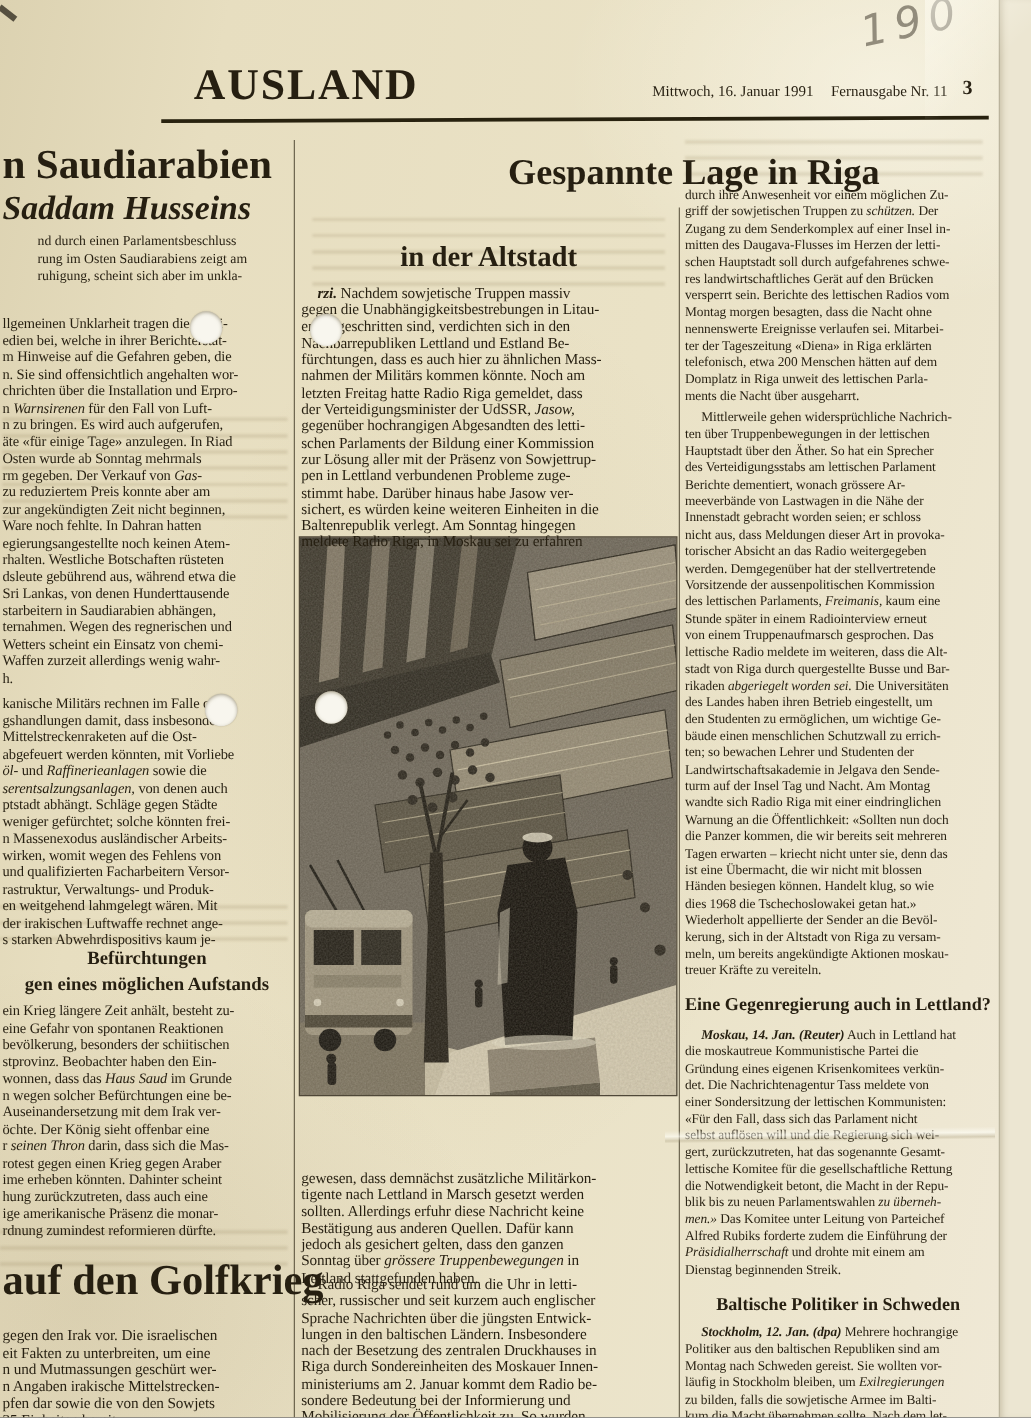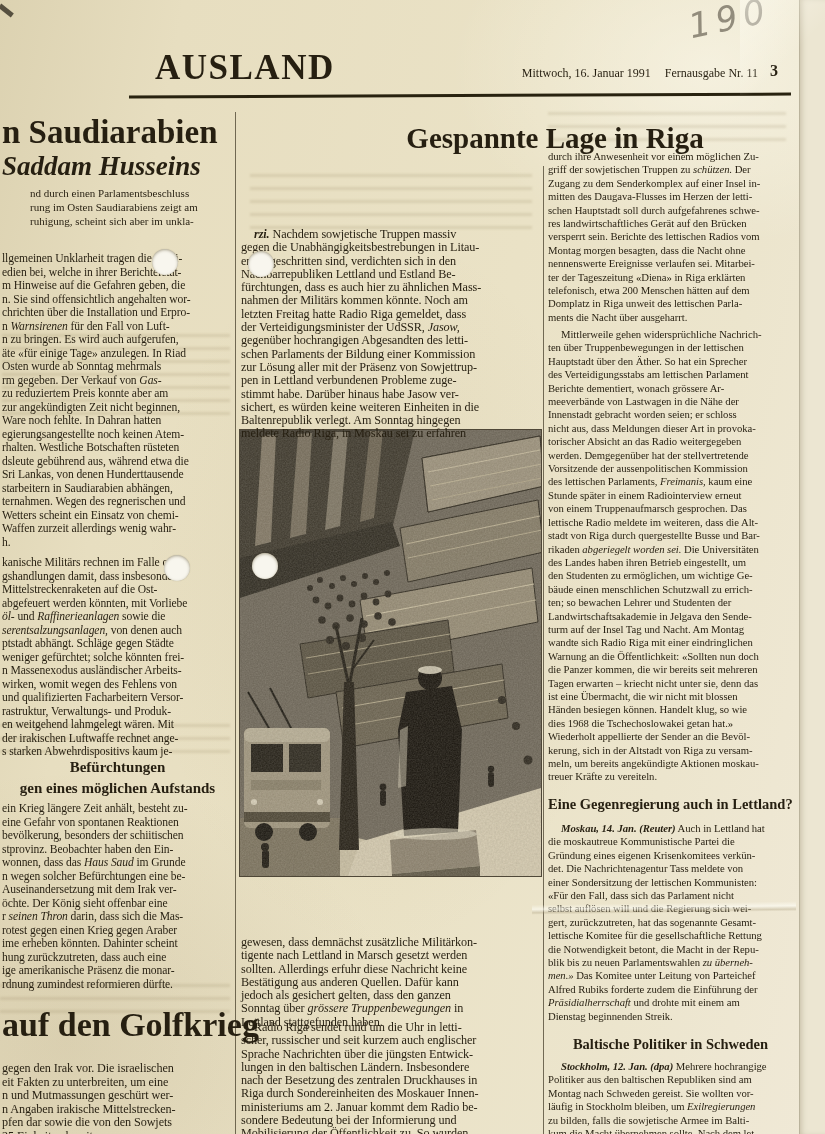--- a/index.html
+++ b/index.html
@@ -143,20 +143,21 @@
   <div class="abs colL hlGolf txt" style="top:1008px;">auf den Golfkrieg</div>
   <div class="abs colL bodyL pre txt" style="top:1062px;font-size:12.2px;">gegen den Irak vor. Die israelischen
 eit Fakten zu unterbreiten, um eine
 n und Mutmassungen geschürt wer-
 n Angaben irakische Mittelstrecken-
 pfen dar sowie die von den Sowjets
 25 Einheiten bereit</div>
 
   <div class="abs hlRiga txt" style="left:320px;top:124px;width:470px;">Gespannte Lage in Riga</div>
 
+  <div class="abs colM subheadM txt" style="top:194px;">in der Altstadt</div>
   <div class="abs colM bodyM pre ind txt" style="top:228px;"><span class="em b">rzi.</span><span> Nachdem sowjetische Truppen massiv
 gegen die Unabhängigkeitsbestrebungen in Litau-
 en eingeschritten sind, verdichten sich in den
 Nachbarrepubliken Lettland und Estland Be-
 fürchtungen, dass es auch hier zu ähnlichen Mass-
 nahmen der Militärs kommen könnte. Noch am
 letzten Freitag hatte Radio Riga gemeldet, dass
 der Verteidigungsminister der UdSSR, </span><span class="em">Jasow,</span><span>
 gegenüber hochrangigen Abgesandten des letti-
 schen Parlaments der Bildung einer Kommission

